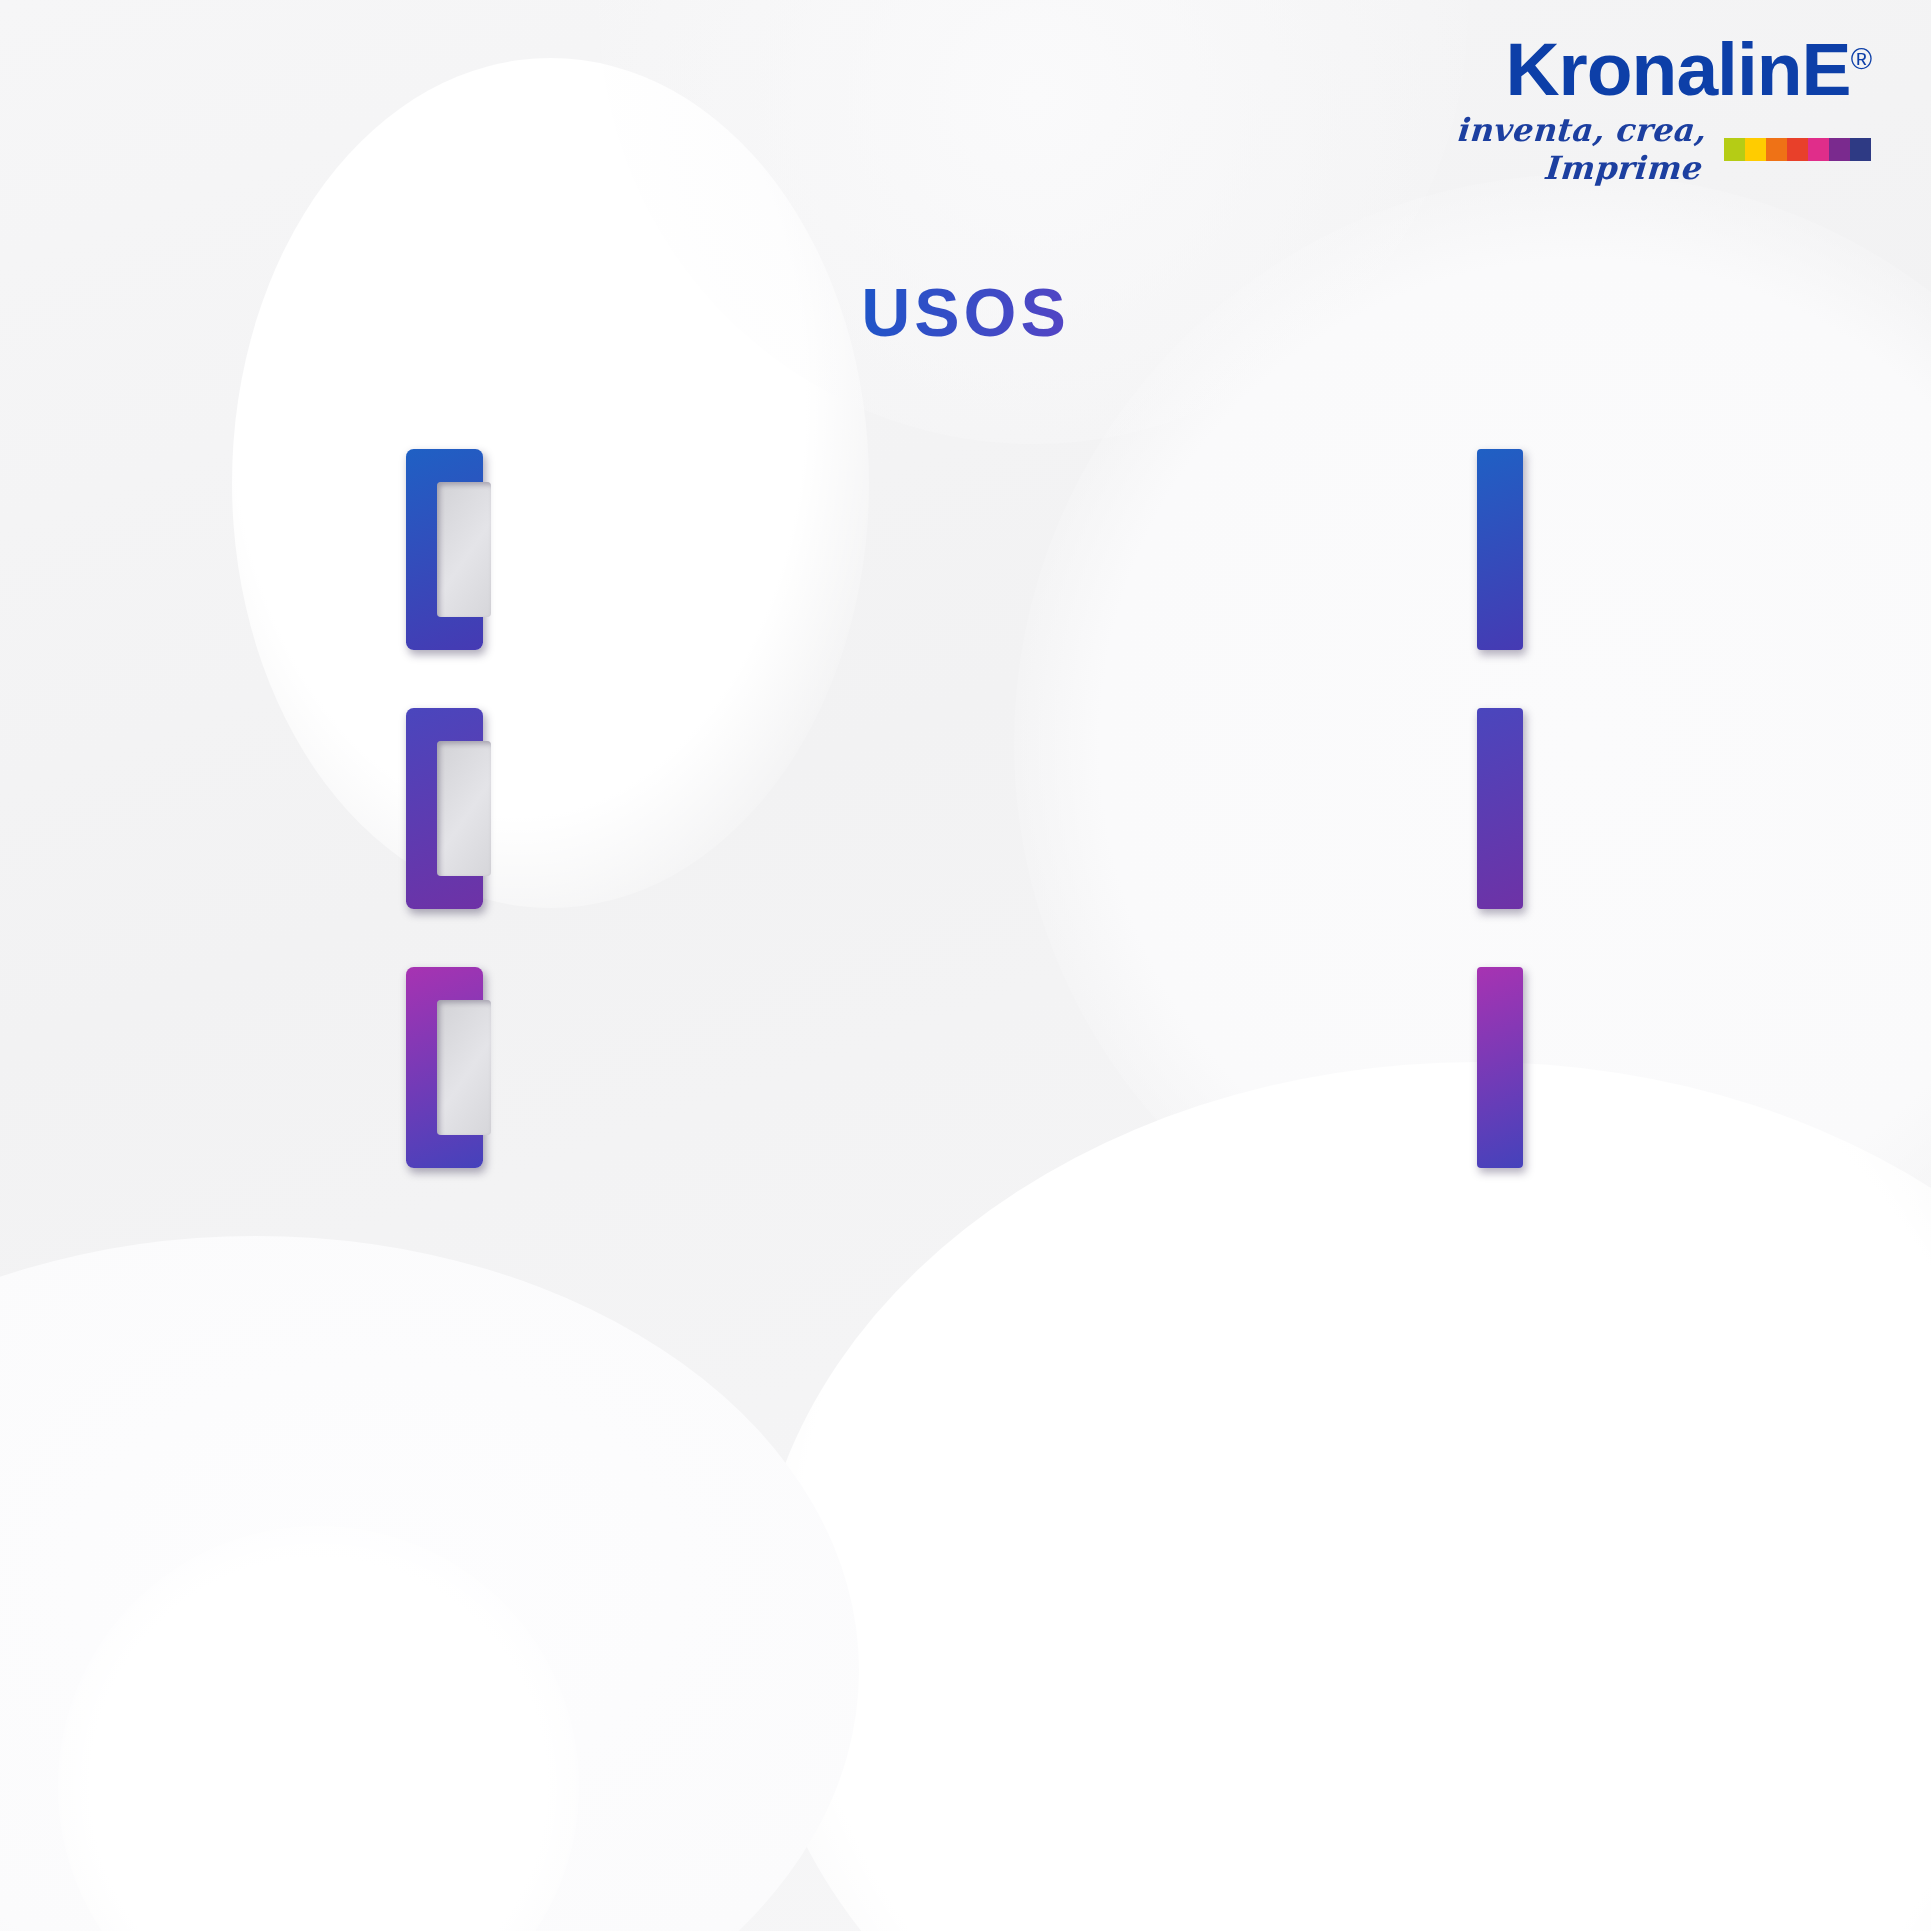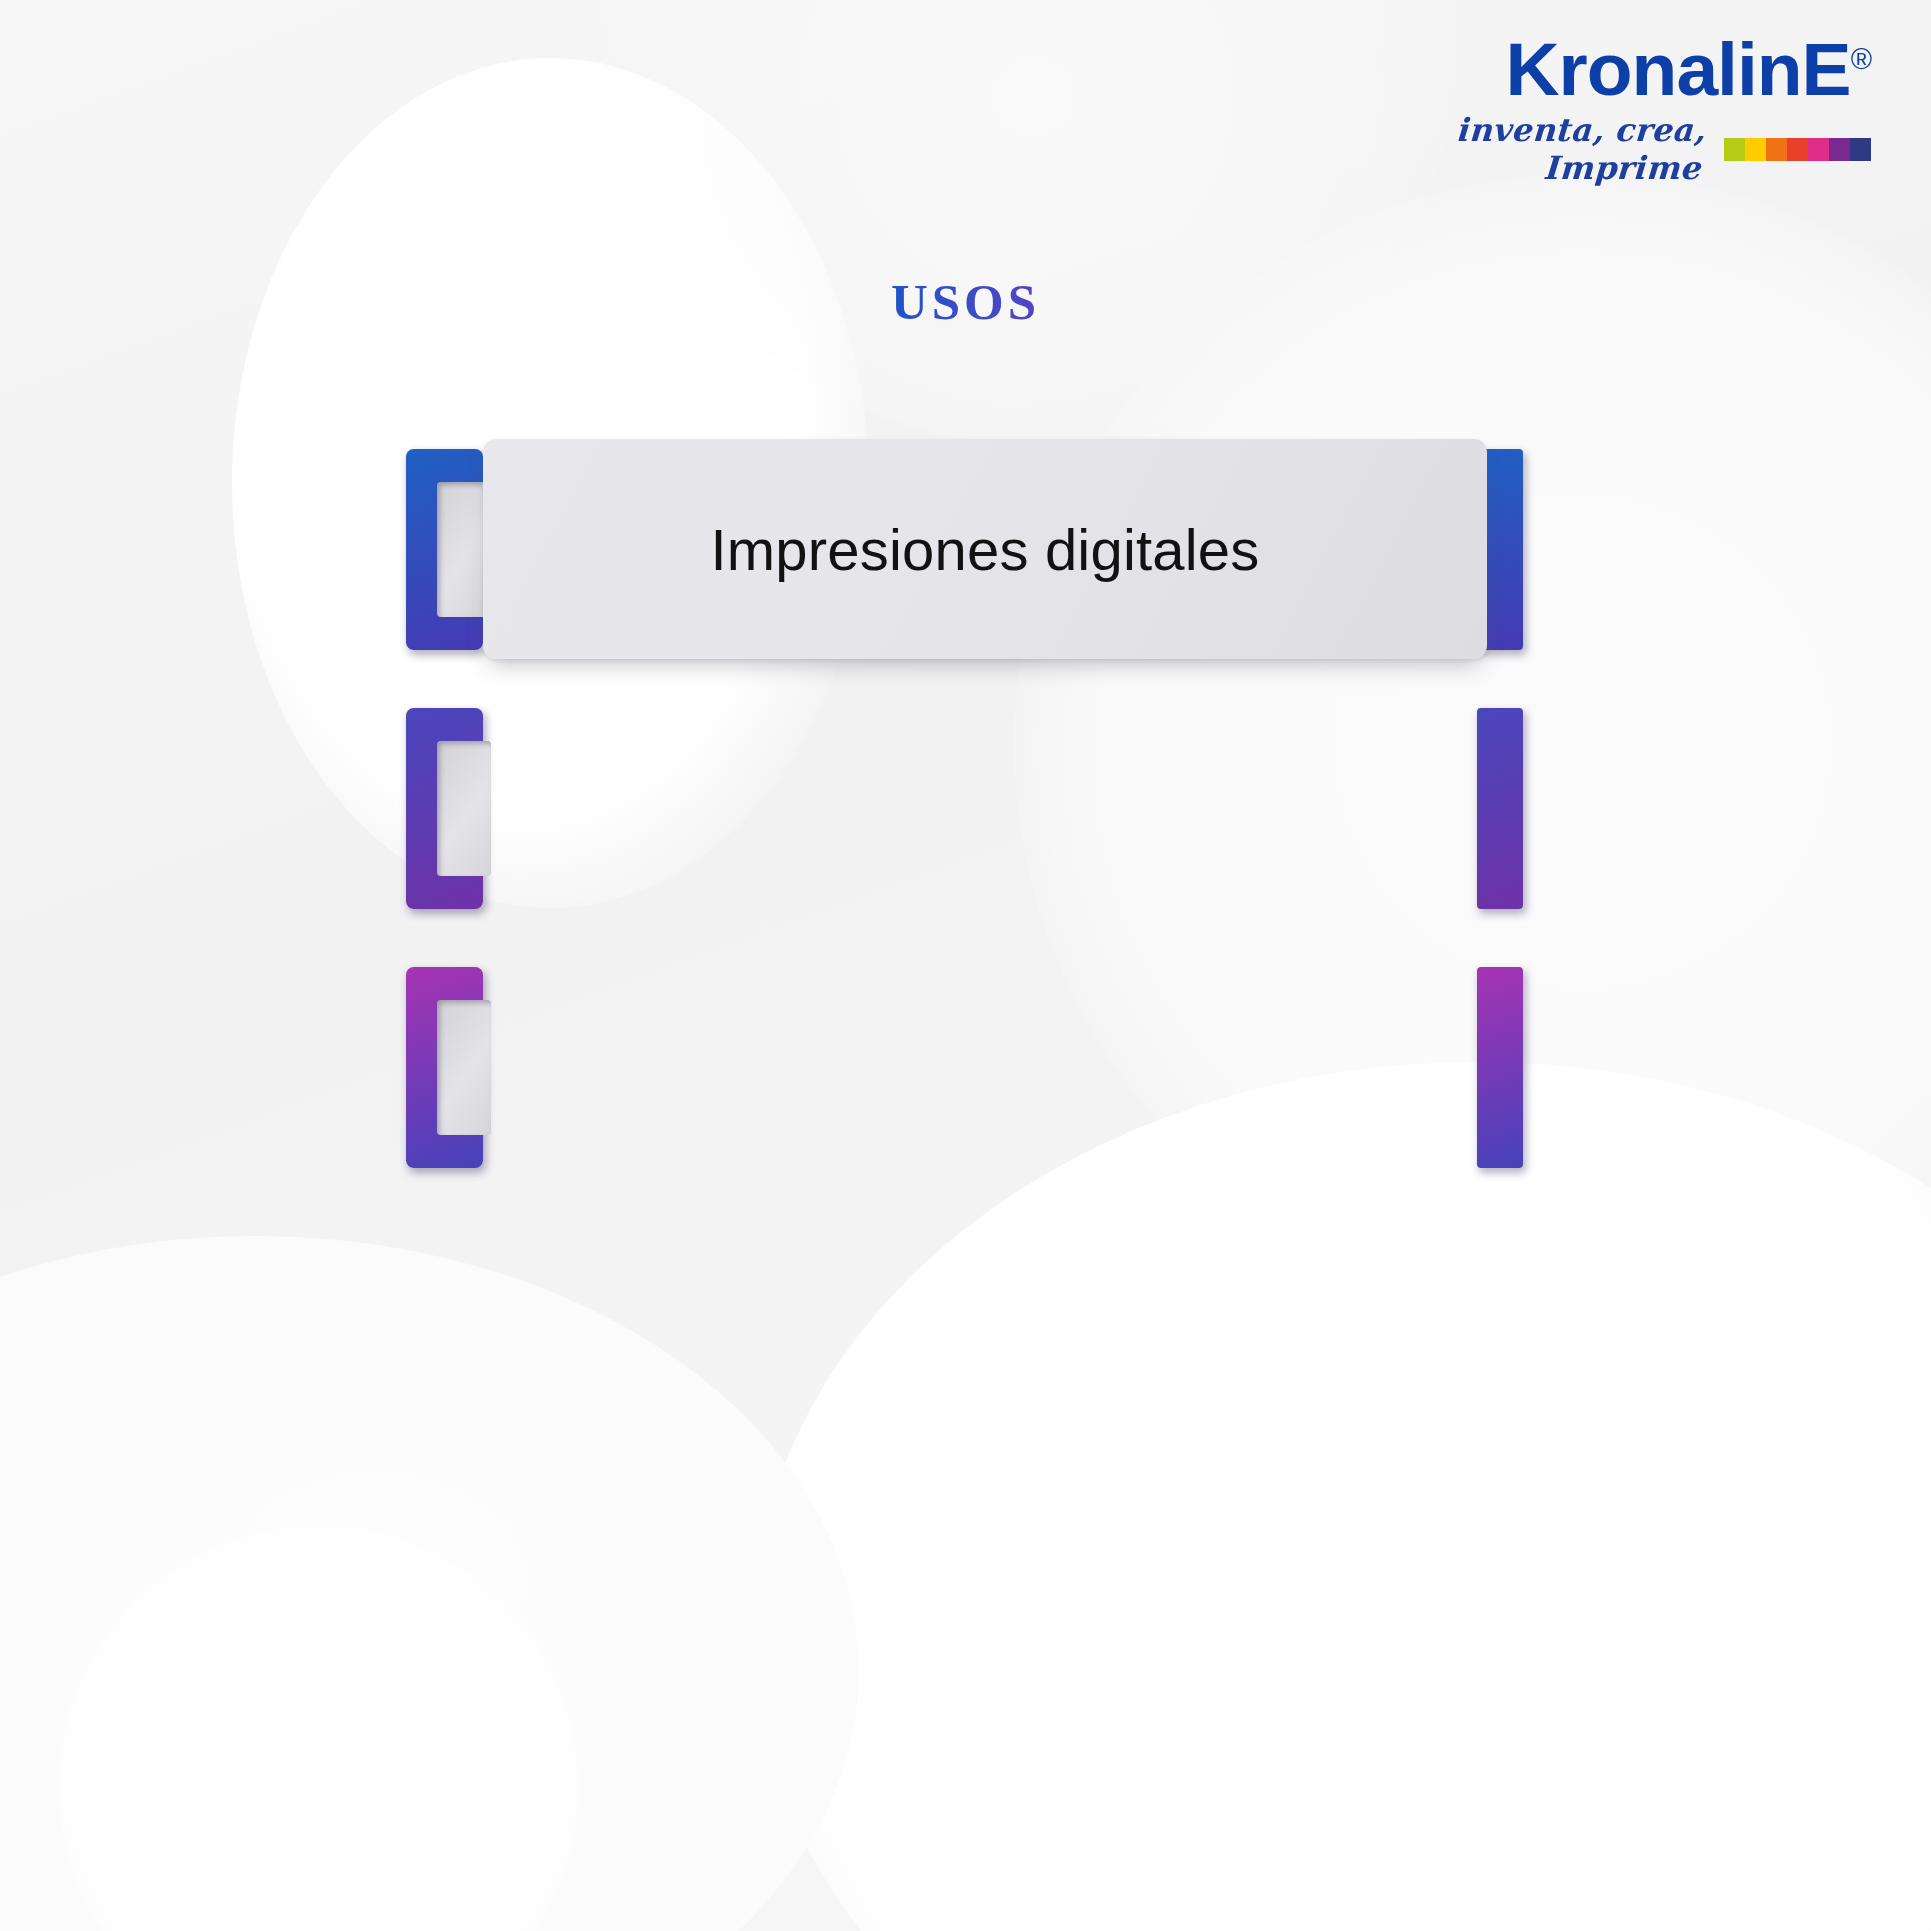--- a/index.html
+++ b/index.html
@@ -34,24 +34,24 @@
   #logo-reg{font-size:29px;font-weight:normal;vertical-align:super;line-height:1;}
   #logo-bottom{display:flex;align-items:center;justify-content:flex-end;gap:19.3px;margin-top:5.8px;}
   #logo-tag{font-family:"DejaVu Serif", serif;font-style:italic;font-weight:bold;
             font-size:32px;color:#1c3fa0;letter-spacing:0.3px;
             transform:skewX(-6deg);}
   #swatches{display:flex;height:23px;}
   #swatches span{width:21px;height:23px;display:block;}
 
   
   #title{position:absolute;left:0;right:0;top:273px;text-align:center;}
-  #title-text{font-size:51px;font-weight:bold;letter-spacing:3.9px;
+  #title-text{font-size:68px;font-weight:bold;letter-spacing:3.9px;
     background:linear-gradient(100deg,#1d55c8 0%,#2f55cc 45%,#5544c4 100%);
     -webkit-background-clip:text;background-clip:text;color:transparent;
-    display:inline-block;font-family:Liberation Serif, serif;}
+    display:inline-block;}
 
   
   #rows{position:absolute;left:0;top:439px;width:1931px;}
   .row{position:relative;height:220px;margin-bottom:39px;}
 
   .bracket{position:absolute;left:406px;top:9.7px;width:77px;height:201px;
            border-radius:7.7px;
            box-shadow:2.9px 4.8px 8.7px rgba(40,30,70,.36);}
   .bracket:after{content:"";position:absolute;left:31px;top:33px;
            width:54px;height:135px;border-radius:3.9px;
@@ -99,23 +99,20 @@
 </div>
 
 <div id="title">
   <span id="title-text" style="background-image: linear-gradient(100deg, rgb(29, 85, 200) 0%, rgb(85, 68, 196) 100%);">USOS</span>
 </div>
 
 <div id="rows">
     <div class="row">
       <div class="bracket" style="background: linear-gradient(160deg, rgb(31, 96, 196) 0%, rgb(70, 58, 179) 100%);"></div>
       <div class="sidebar" style="background: linear-gradient(160deg, rgb(31, 96, 196) 0%, rgb(70, 58, 179) 100%);"></div>
-      <div class="card">
-        <span class="card-label">Impresiones digitales</span>
-      </div>
     </div>
     <div class="row">
       <div class="bracket" style="background: linear-gradient(160deg, rgb(74, 70, 189) 0%, rgb(110, 50, 166) 100%);"></div>
       <div class="sidebar" style="background: linear-gradient(160deg, rgb(74, 70, 189) 0%, rgb(110, 50, 166) 100%);"></div>
     </div>
     <div class="row">
       <div class="bracket" style="background: linear-gradient(160deg, rgb(167, 51, 178) 0%, rgb(69, 66, 187) 100%);"></div>
       <div class="sidebar" style="background: linear-gradient(160deg, rgb(167, 51, 178) 0%, rgb(69, 66, 187) 100%);"></div>
     </div>
   </div>

